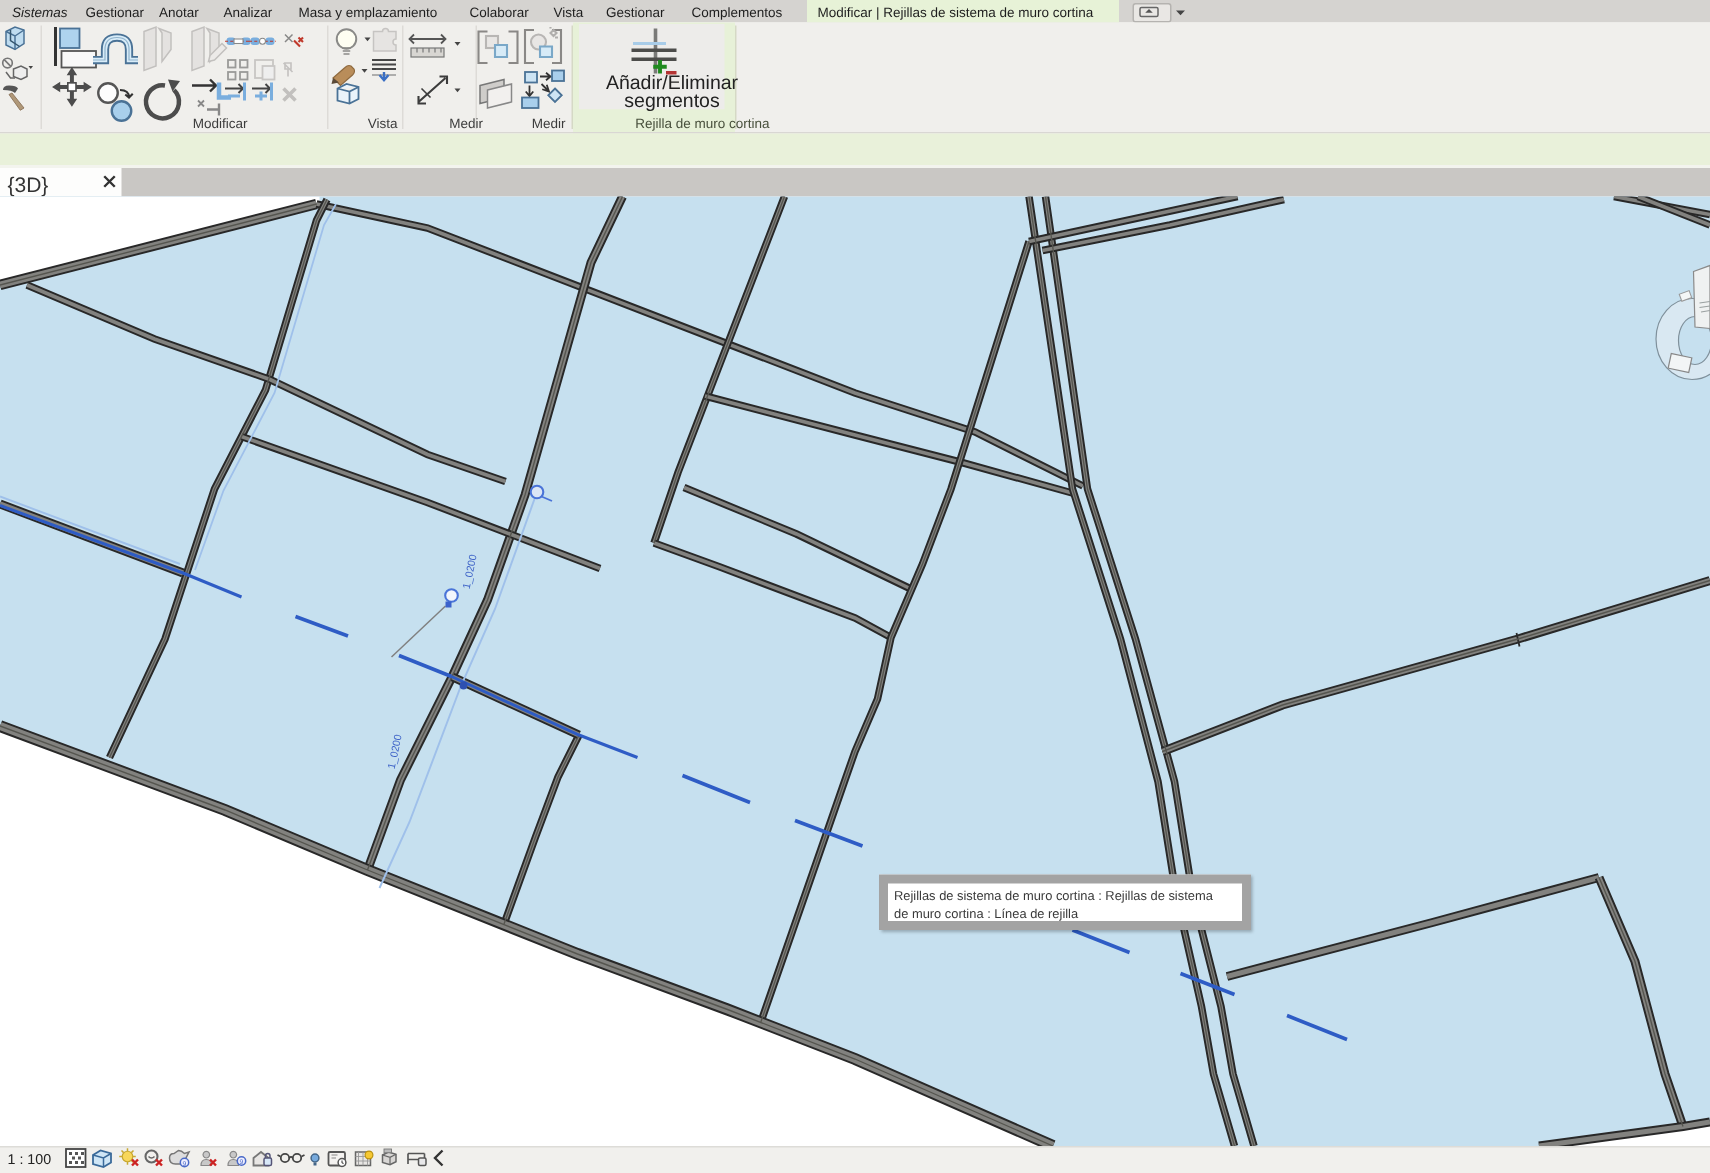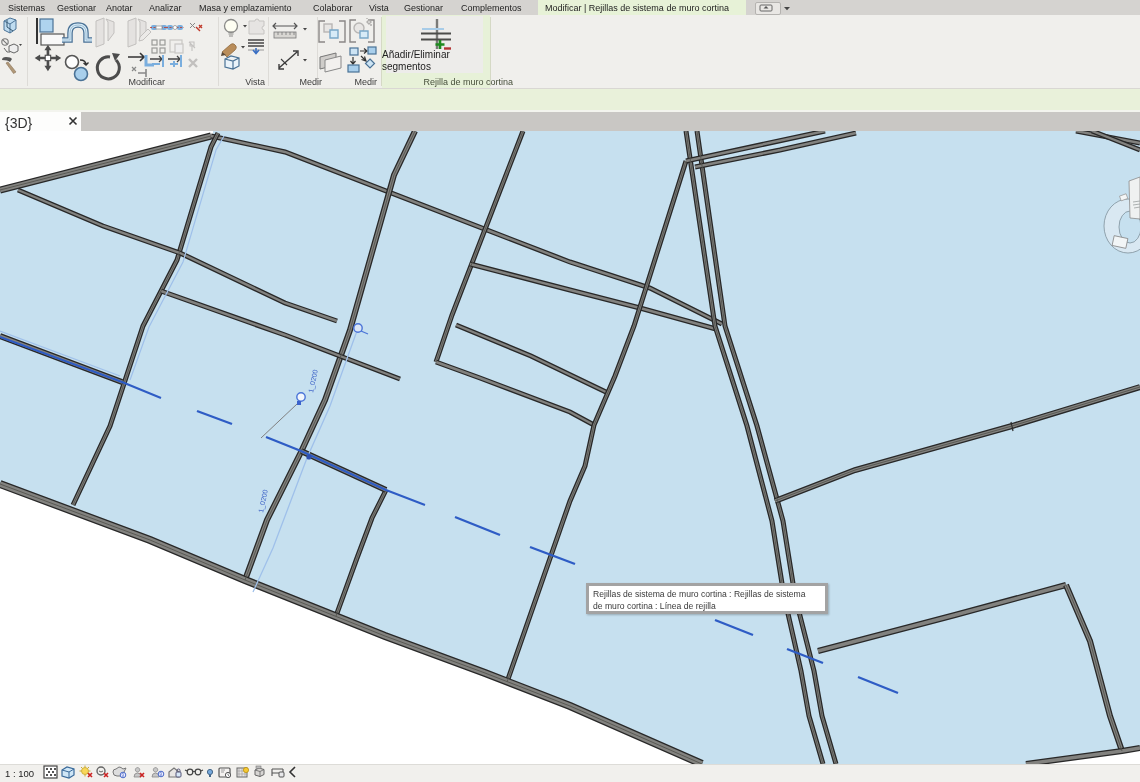--- a/index.html
+++ b/index.html
@@ -5,21 +5,21 @@
   html,body{margin:0;padding:0;}
   body{width:1140px;height:782px;overflow:hidden;font-family:"Liberation Sans",sans-serif;position:relative;background:#fff;}
   .abs{position:absolute;}
   .tabtxt{position:absolute;top:0;height:15px;line-height:16px;font-size:9px;color:#1e1e1e;white-space:nowrap;}
   .paneltxt{position:absolute;top:77px;font-size:9px;color:#3c3c3c;text-align:right;white-space:nowrap;}
 </style>
 </head>
 <body>
 
 <div class="abs" style="left:0;top:0;width:1140px;height:15px;background:#d5d3d0;"></div>
-<div class="tabtxt" style="left:8px;">Sistemas</div>
+<div class="tabtxt" style="left:8px;font-style:italic;">Sistemas</div>
 <div class="tabtxt" style="left:57px;">Gestionar</div>
 <div class="tabtxt" style="left:106px;">Anotar</div>
 <div class="tabtxt" style="left:149px;">Analizar</div>
 <div class="tabtxt" style="left:199px;">Masa y emplazamiento</div>
 <div class="tabtxt" style="left:313px;">Colaborar</div>
 <div class="tabtxt" style="left:369px;">Vista</div>
 <div class="tabtxt" style="left:404px;">Gestionar</div>
 <div class="tabtxt" style="left:461px;">Complementos</div>
 <div class="abs" style="left:538px;top:0;width:208px;height:15px;background:#e7f2d7;"></div>
 <div class="tabtxt" style="left:545px;">Modificar | Rejillas de sistema de muro cortina</div>
@@ -44,21 +44,21 @@
 <div class="abs" style="left:490px;top:17px;width:1px;height:69px;background:#d5d9c5;"></div>
 <div class="abs" style="left:0;top:88px;width:1140px;height:1px;background:#d9d7d3;"></div>
 
 <div class="paneltxt" style="left:85px;width:80px;">Modificar</div>
 <div class="paneltxt" style="left:205px;width:60px;">Vista</div>
 <div class="paneltxt" style="left:262px;width:60px;">Medir</div>
 <div class="paneltxt" style="left:317px;width:60px;">Medir</div>
 <div class="abs" style="left:382px;top:73px;width:108px;height:15px;background:#e7f1d8;"></div>
 <div class="paneltxt" style="left:381px;width:132px;color:#48503c;">Rejilla de muro cortina</div>
 
-<div class="abs" style="left:382px;top:49px;width:132px;font-size:10px;color:#222;line-height:11.5px;">Añadir/Eliminar<br>segmentos</div>
+<div class="abs" style="left:382px;top:49px;width:132px;text-align:center;font-size:13px;color:#222;line-height:11.5px;">Añadir/Eliminar<br>segmentos</div>
 <svg class="abs" style="left:0;top:15px;" width="1140" height="74" viewBox="0 0 1140 74">
     <g stroke="#4a7296" stroke-width="1" fill="#bfdcf0">
       <path d="M4,6 L10,3 L16,5 L16,14 L10,18 L4,15 Z"></path>
       <path d="M4,6 L10,9 L16,5 M10,9 L10,18" fill="none"></path>
       <path d="M7,5 L7,12 L13,16" fill="none" stroke="#35566f"></path>
     </g>
     <g>
       <circle cx="5" cy="27" r="3.2" fill="none" stroke="#777" stroke-width="1.1"></circle>
       <path d="M2.8,24.8 L7.2,29.2" stroke="#777" stroke-width="1.1"></path>
       <path d="M4,33 l3,4 h3" stroke="#666" fill="none" stroke-width="1"></path>
@@ -303,21 +303,21 @@
 <circle cx="358" cy="197" r="4.2" fill="#dbe6f6" stroke="#4a74d8" stroke-width="1.4"></circle>
 <path d="M361,200 L368,203" stroke="#4a74d8" stroke-width="1.2"></path>
 <circle cx="301" cy="266" r="4.2" fill="#f2f6fc" stroke="#4a74d8" stroke-width="1.4"></circle>
 <rect x="297" y="270" width="4" height="4" fill="#3b62cc"></rect>
 <circle cx="309" cy="326" r="2.6" fill="#2e50b0"></circle>
 <text x="313" y="262" font-size="7" fill="#3f64c8" transform="rotate(-78 313 262)" font-family="Liberation Sans, sans-serif">1_0200</text>
 <text x="263" y="382" font-size="7" fill="#3f64c8" transform="rotate(-78 263 382)" font-family="Liberation Sans, sans-serif">1_0200</text>
 </svg>
 </div>
 
-<div class="abs" style="left:586px;top:583px;width:230px;height:21px;background:#fff;border:3px solid #a3a3a3;padding:2px 2px 2px 4px;font-size:8.6px;line-height:12px;color:#3a3a3a;box-shadow:1px 1px 2px rgba(0,0,0,0.25);">Rejillas de sistema de muro cortina : Rejillas de sistema<br>de muro cortina : Línea de rejilla</div>
+<div class="abs" style="left:586px;top:583px;width:230px;height:21px;background:#fff;border:6px solid #a3a3a3;padding:2px 2px 2px 4px;font-size:8.6px;line-height:12px;color:#3a3a3a;box-shadow:1px 1px 2px rgba(0,0,0,0.25);">Rejillas de sistema de muro cortina : Rejillas de sistema<br>de muro cortina : Línea de rejilla</div>
 
 <div class="abs" style="left:0;top:764px;width:1140px;height:18px;background:#f1f0ed;border-top:1px solid #dddcd8;"></div>
 <div class="abs" style="left:5px;top:768px;font-size:9.5px;color:#222;">1 : 100</div>
 <svg class="abs" style="left:0;top:764px;" width="310" height="18" viewBox="0 0 310 18">
     <g>
       <rect x="44" y="2" width="13" height="12" fill="#fff" stroke="#444" stroke-width="1.2"></rect>
       <path d="M44,2 h13 v12 h-13 Z" fill="none"></path>
       <path d="M46,4 h2 v2 h-2 Z M50,4 h2 v2 h-2 Z M54,4 h2 v2 h-2 Z M48,7 h2 v2 h-2 Z M52,7 h2 v2 h-2 Z M46,10 h2 v2 h-2 Z M50,10 h2 v2 h-2 Z M54,10 h2 v2 h-2 Z" fill="#555"></path>
     </g>
     <g>

